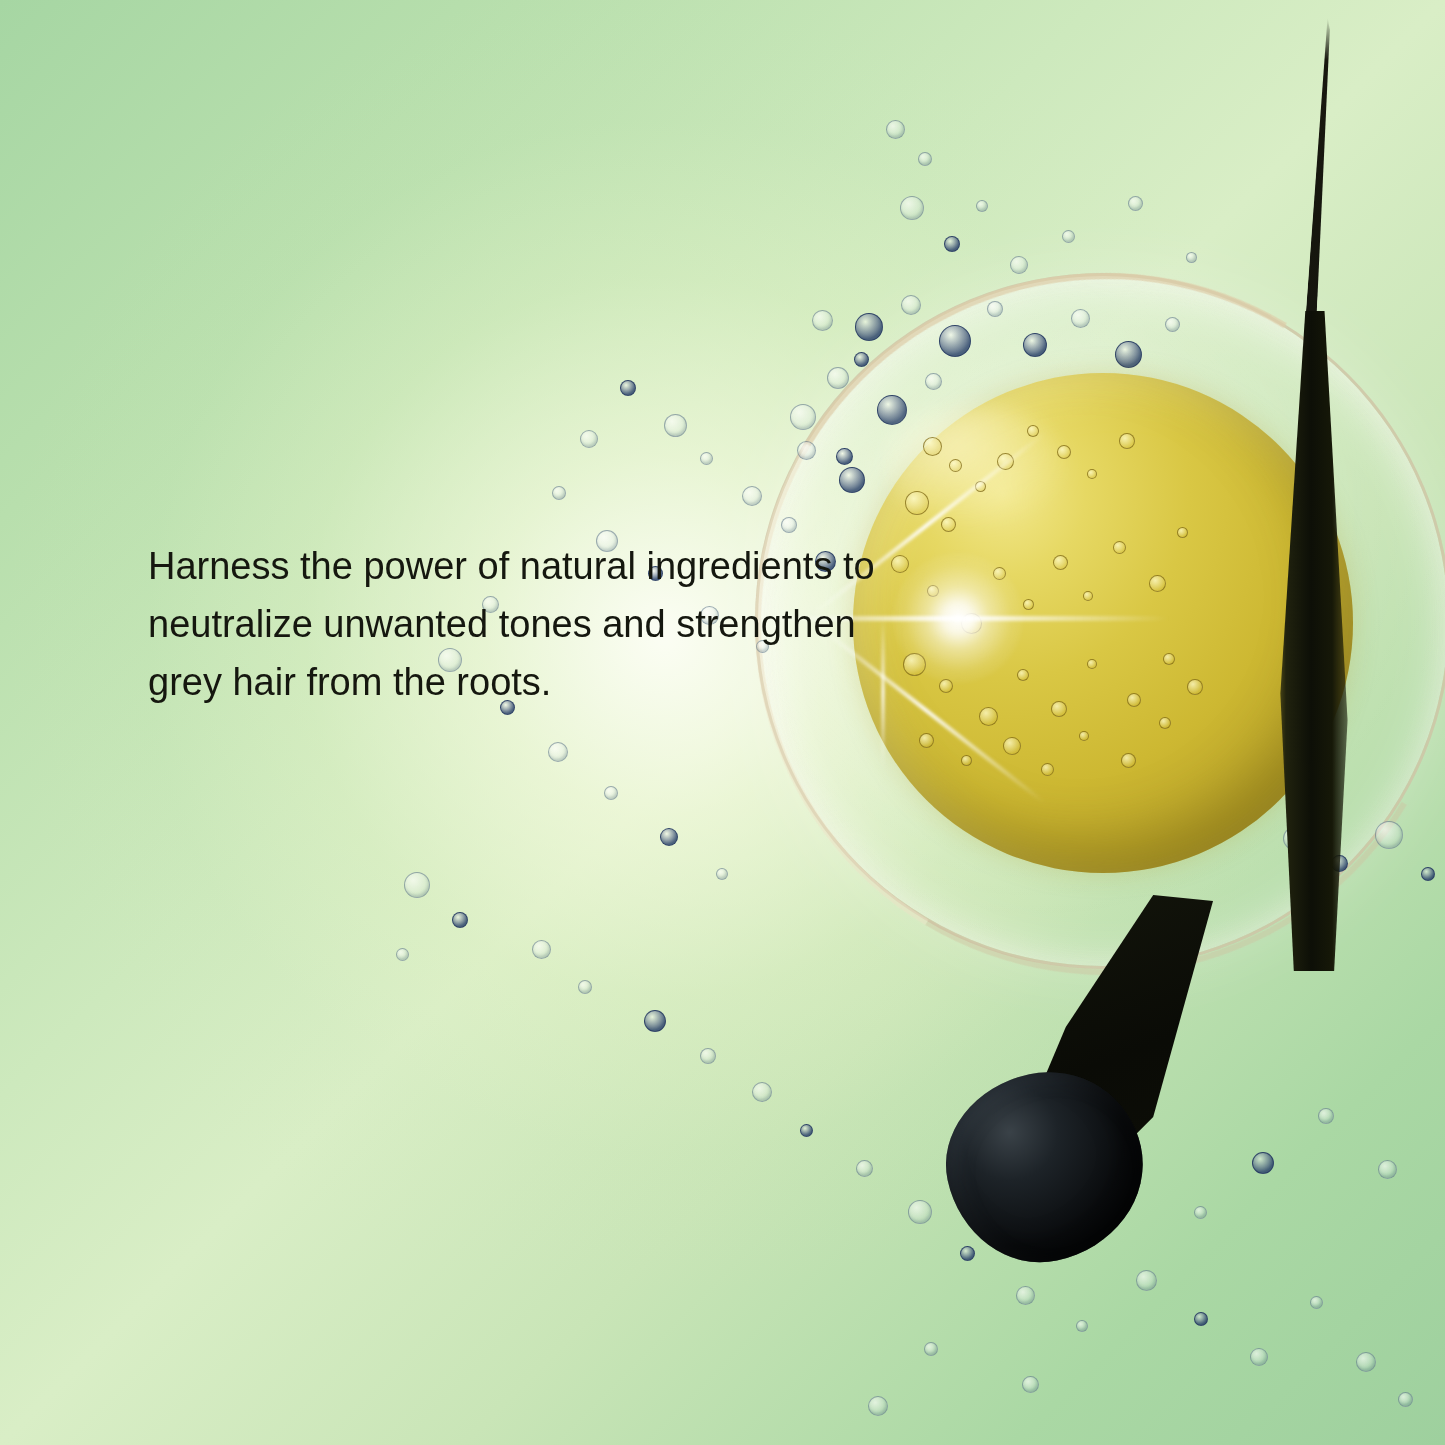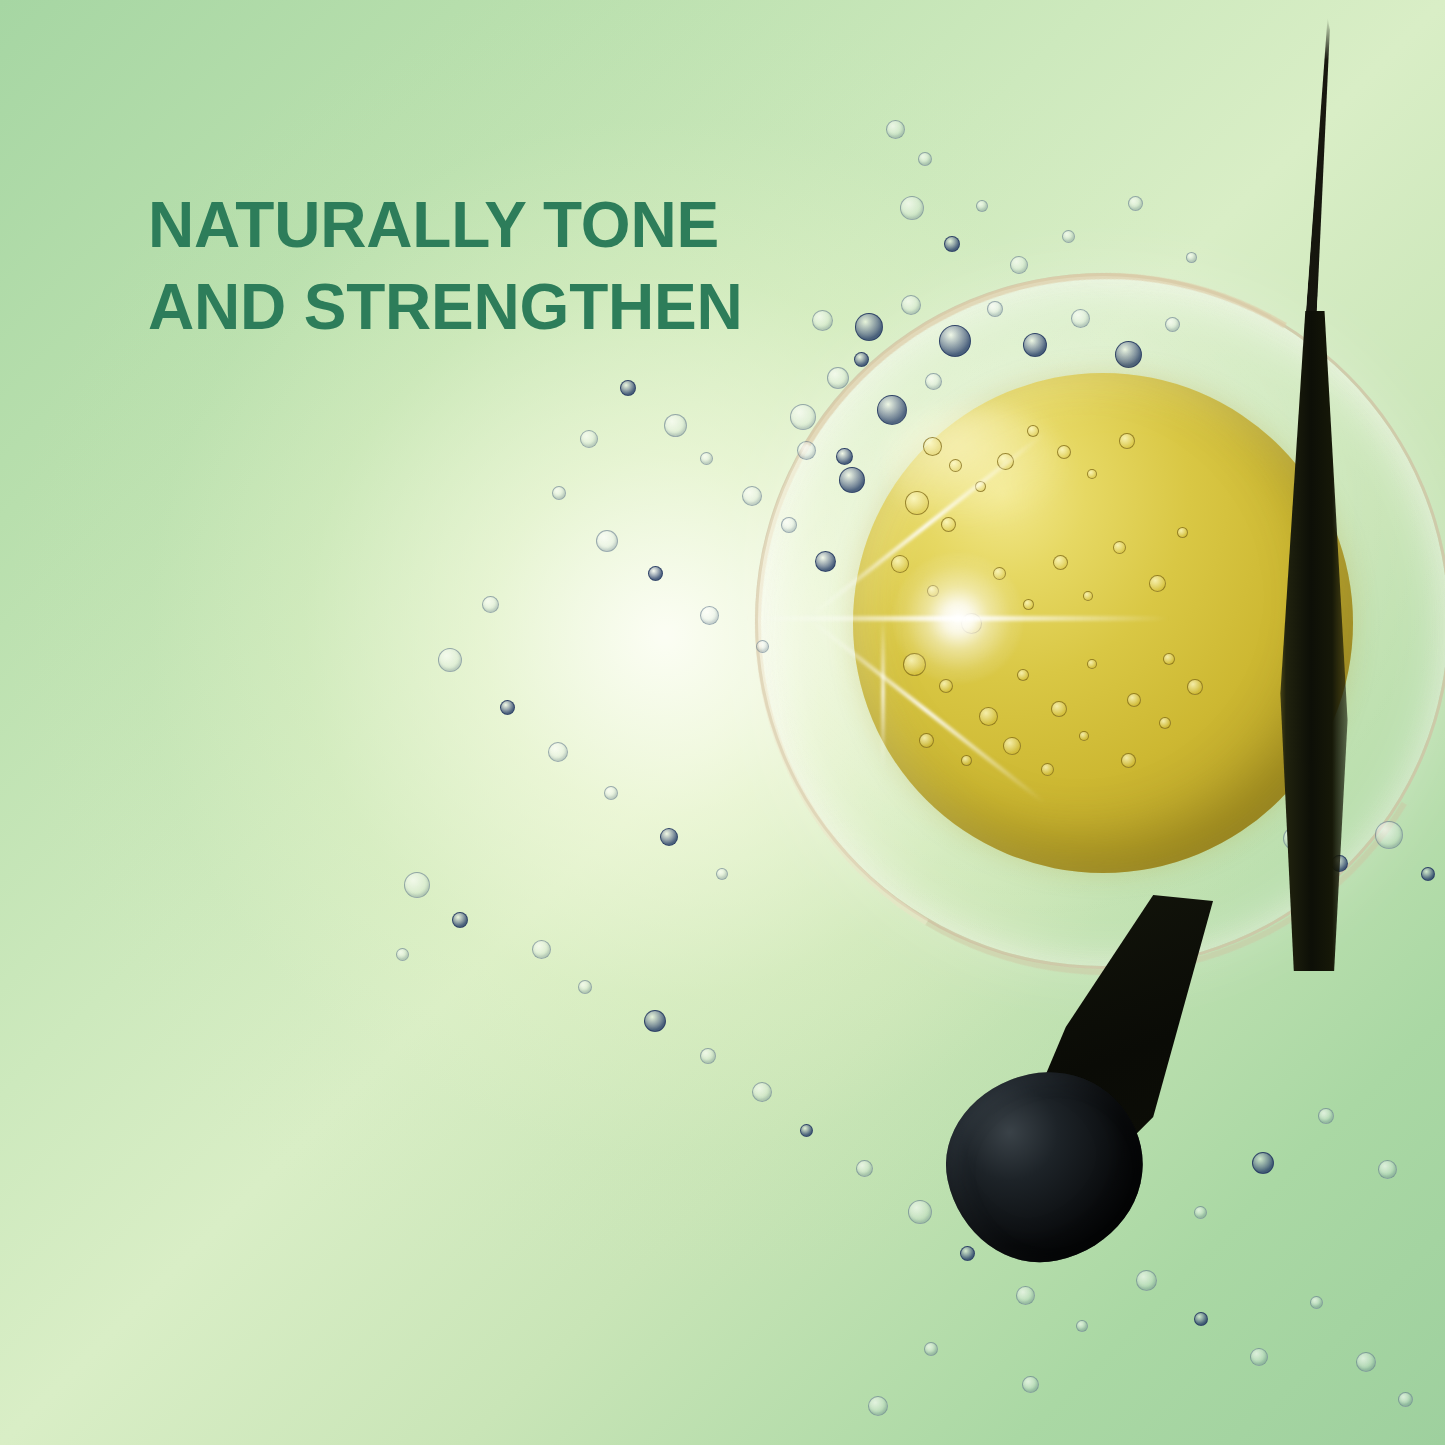--- a/index.html
+++ b/index.html
@@ -346,16 +346,15 @@
       <div class="drop" style="left: 1398px; top: 1392px; width: 13px; height: 13px;"></div>
       <div class="drop ink" style="left: 1252px; top: 1152px; width: 20px; height: 20px;"></div>
       <div class="drop" style="left: 1318px; top: 1108px; width: 14px; height: 14px;"></div>
       <div class="drop" style="left: 1378px; top: 1160px; width: 17px; height: 17px;"></div>
       <div class="drop" style="left: 1194px; top: 1206px; width: 11px; height: 11px;"></div>
       <div class="drop" style="left: 1022px; top: 1376px; width: 15px; height: 15px;"></div>
       <div class="drop" style="left: 924px; top: 1342px; width: 12px; height: 12px;"></div>
       <div class="drop" style="left: 868px; top: 1396px; width: 18px; height: 18px;"></div>
     </div>
 
-  <h1 id="headline">NATURALLY TONE
-AND STRENGTHEN</h1>
+  <p id="body-copy">Harness the power of natural ingredients to neutralize unwanted tones and strengthen grey hair from the roots.</p>
 
 </div>
 
 </body></html>

